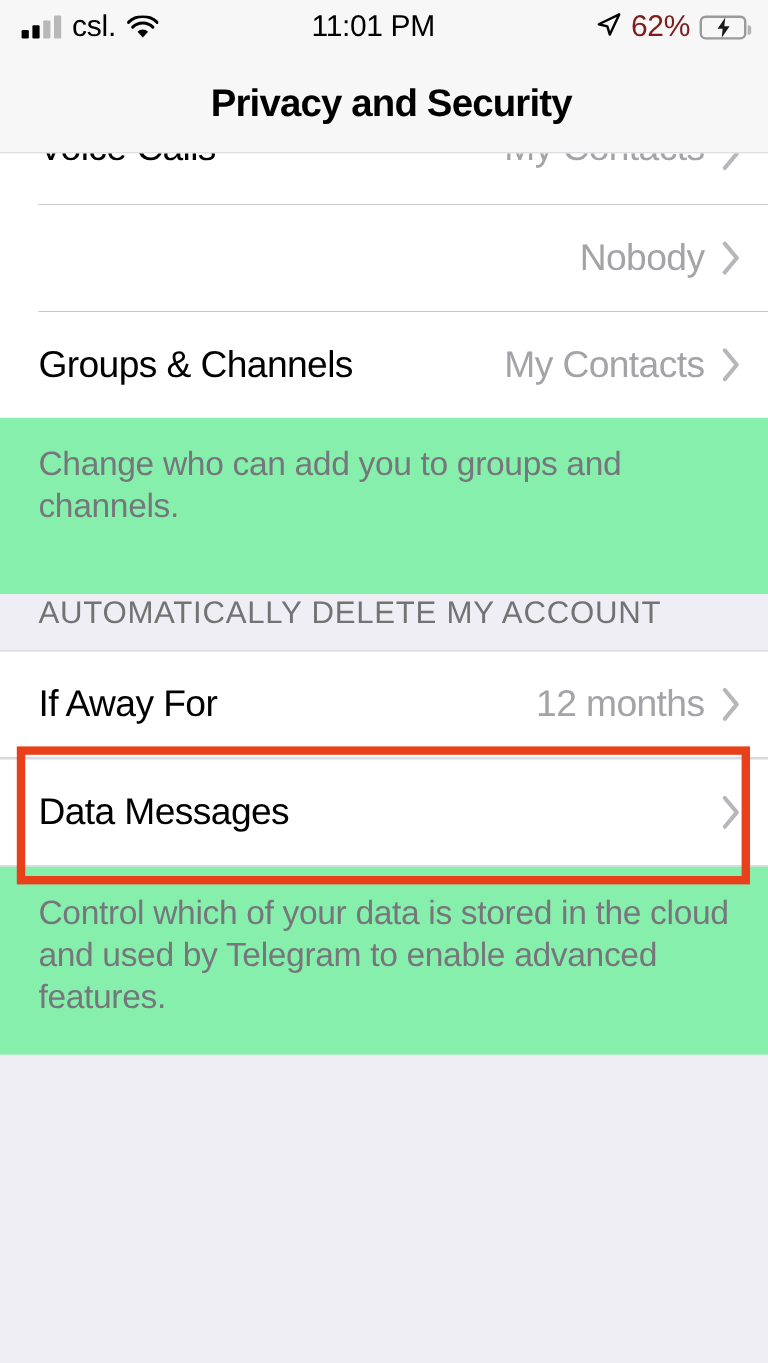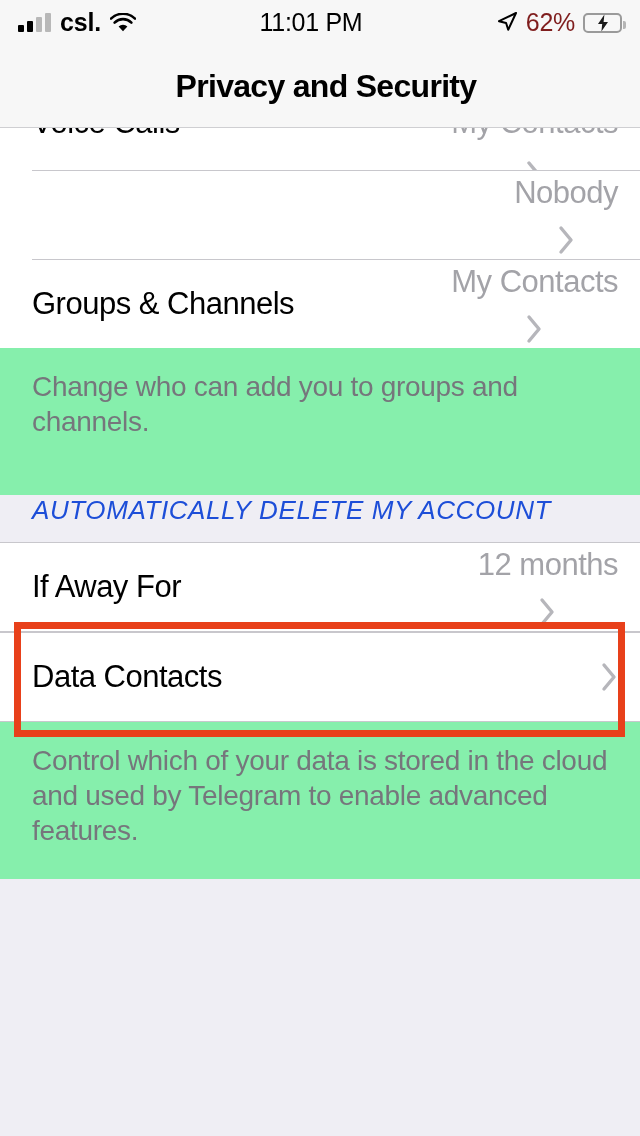--- a/index.html
+++ b/index.html
@@ -17,21 +17,21 @@
     position:relative; height:45px; background:#F7F7F7;
     display:flex; align-items:center; padding:0 18px;
   }
   .sb-left { display:flex; align-items:center; gap:9px; }
   .bars { display:flex; align-items:flex-end; gap:3px; height:19px; }
   .bars i { display:block; width:6px; border-radius:1px; background:#000; }
   .bars i:nth-child(1){ height:7px; }
   .bars i:nth-child(2){ height:11px; }
   .bars i:nth-child(3){ height:15px; background:#B8B8B8; }
   .bars i:nth-child(4){ height:19px; background:#B8B8B8; }
-  .carrier { font-size:25px; font-weight:700; color:#000; letter-spacing:-0.2px; }
+  .carrier { font-size:25px; font-weight:400; color:#000; letter-spacing:-0.2px; }
   .wifi { width:26px; height:20px; position:relative; }
   .sb-center {
     position:absolute; left:0; right:18px; text-align:center;
     font-size:25px; font-weight:400; color:#000; letter-spacing:-0.3px;
     pointer-events:none;
   }
   .sb-right {
     margin-left:auto; display:flex; align-items:center; gap:8px;
     position:relative; z-index:2;
   }
@@ -77,21 +77,21 @@
   .group { background:#FFFFFF; }
   .row {
     position:relative; display:flex; align-items:center;
     height:88px; padding:0 22px 0 32px; background:#FFFFFF;
     cursor:pointer;
   }
   .row .title {
     font-size:31px; color:#000; letter-spacing:-0.5px; white-space:nowrap;
   }
   .row .right {
-    margin-left:auto; display:flex; align-items:center; gap:14px;flex-direction:column;
+    margin-left:auto; display:flex; align-items:center; gap:14px;
   }
   .row .value {
     font-size:31px; color:#A3A3A8; letter-spacing:-0.5px; white-space:nowrap;
   }
   .disc { width:17px; height:30px; flex:none; }
   .sep {
     height:1px; background:#C8C7CC; margin-left:32px;
   }
 
   
@@ -104,21 +104,21 @@
   .row-clipped .disc { position:relative; top:-18px; }
 
   
   .footer {
     background:#86efac; padding:22px 32px 30px 32px;
     font-size:28px; line-height:1.24; color:#76767C; letter-spacing:-0.3px;
   }
   .footer.tight { padding-bottom:56px; }
   .sechead {
     background:#EFEEF4; padding:0 32px 16px 32px;
-    font-size:26px; color:#1d4ed8; letter-spacing:0.6px;font-style:italic;
+    font-size:26px; color:#737373; letter-spacing:0.6px;
   }
 
   
   .hl-wrap { position:relative; }
   .highlight {
     position:absolute; left:14px; top:-10px; width:611px; height:115px;
     border:7px solid #E8401A; box-sizing:border-box; pointer-events:none;
     z-index:5;
   }
   .filler { background:#EFEEF4; height:80px; }
@@ -227,21 +227,21 @@
       </div>
       <div class="sep" style="margin-left:0;"></div>
     </div>
 
 
     <div class="hl-wrap">
       <div class="highlight" style="border-color: rgb(232, 64, 26);"></div>
       <div class="group">
         <div class="sep" style="margin-left:0;"></div>
         <div class="row">
-          <span class="title">Data Contacts</span>
+          <span class="title">Data Messages</span>
           <span class="right">
             <span class="disc">
               <svg viewBox="0 0 17 30" width="17" height="30">
                 <path d="M3 3 L13 15 L3 27" fill="none" stroke="#B6B6BB" stroke-width="3.4" stroke-linecap="round" stroke-linejoin="round"></path>
               </svg>
             </span>
           </span>
         </div>
         <div class="sep" style="margin-left:0;"></div>
       </div>

